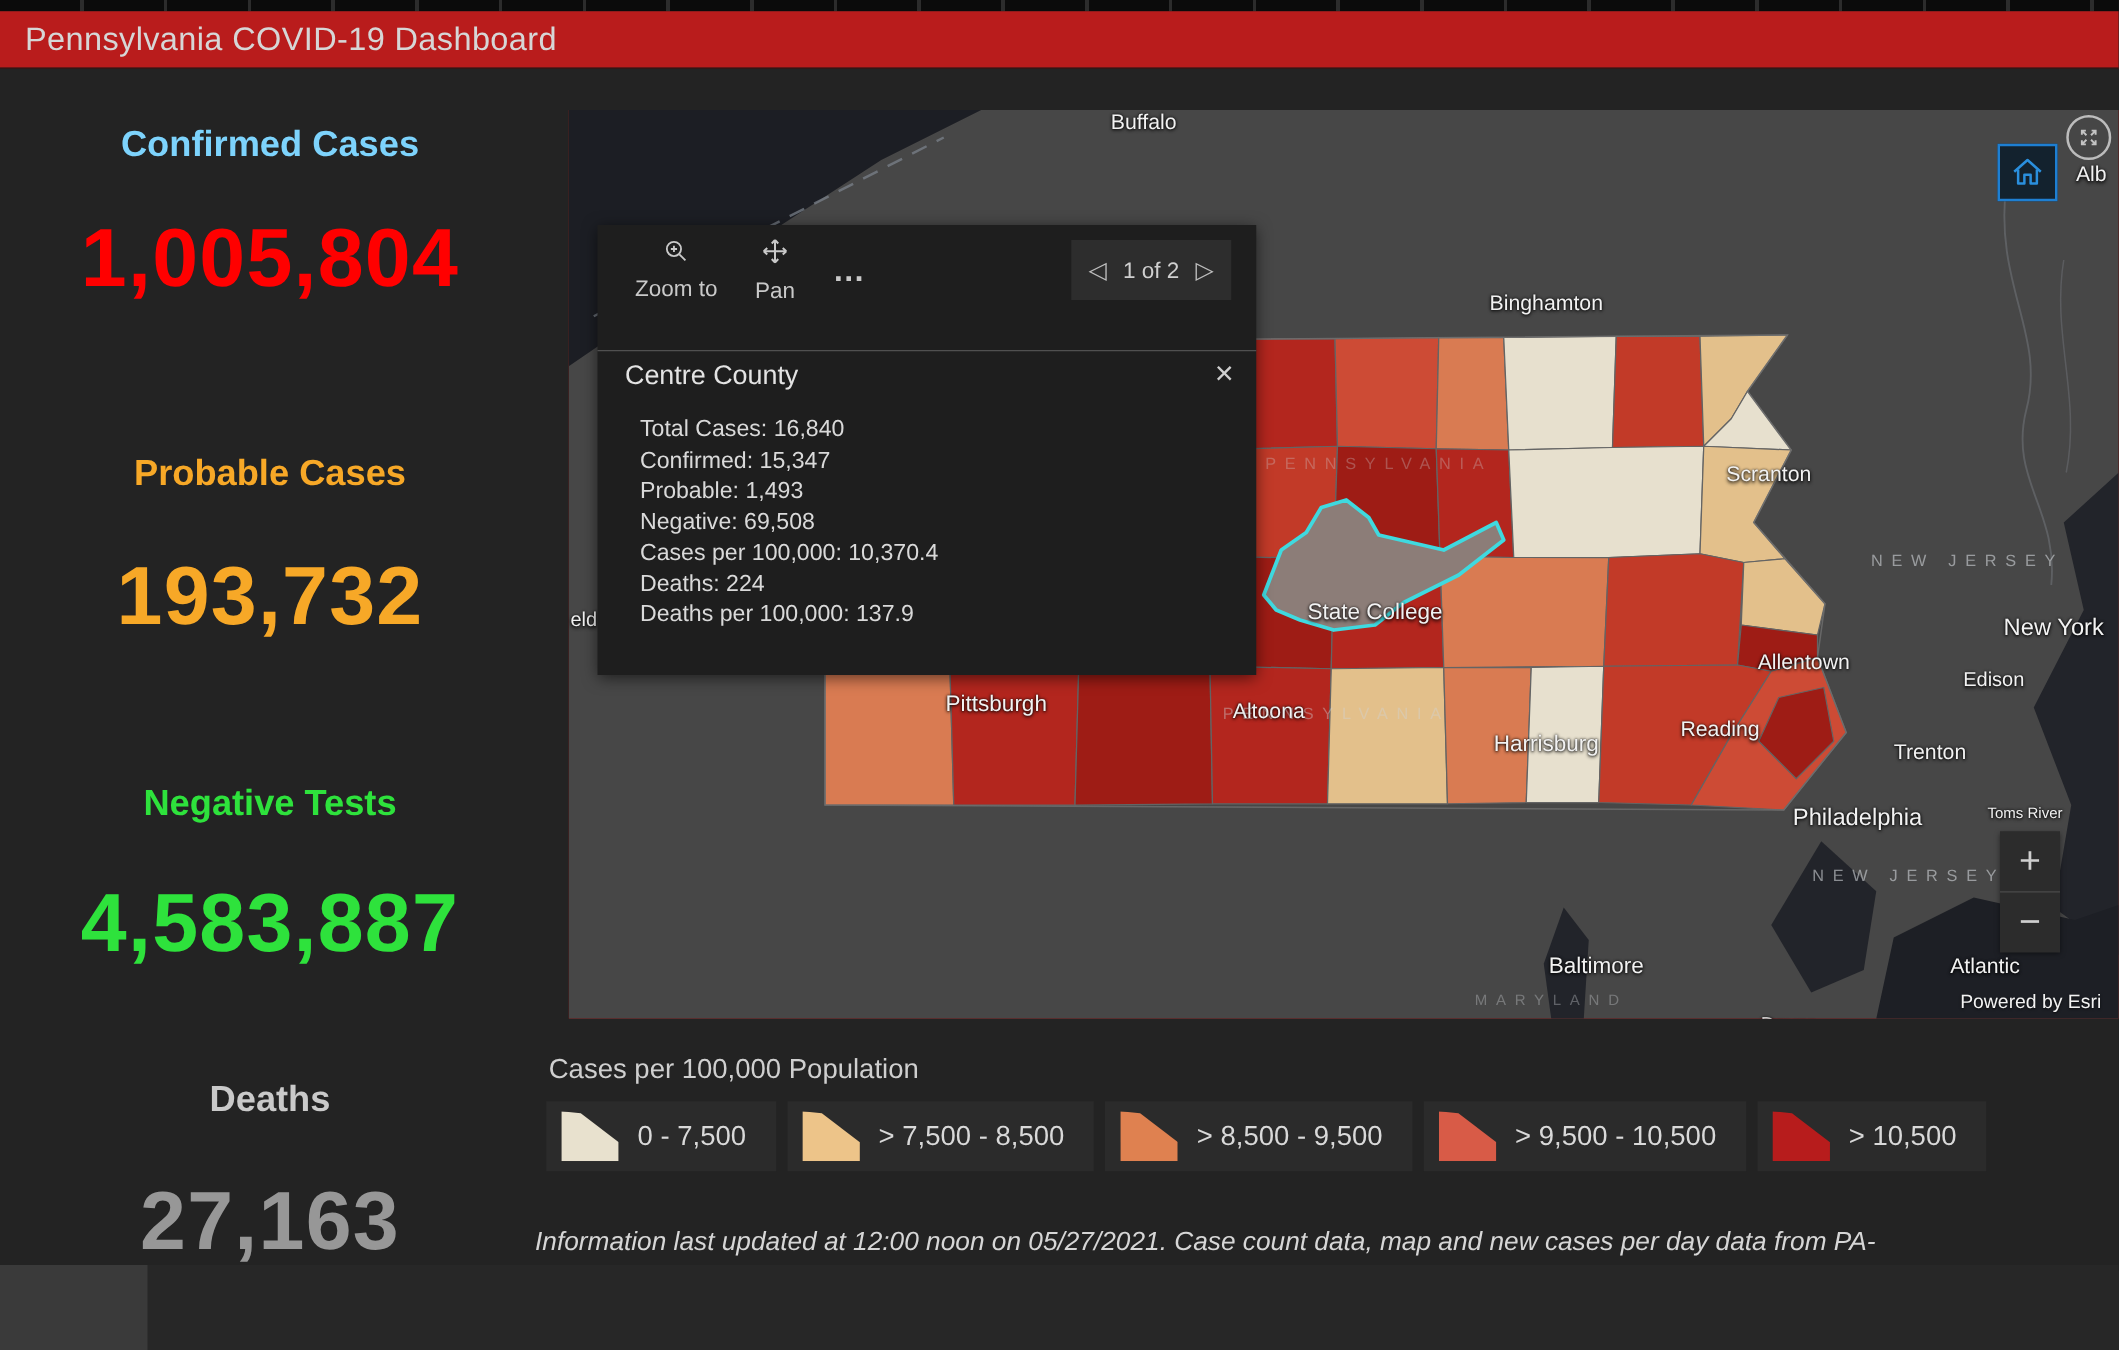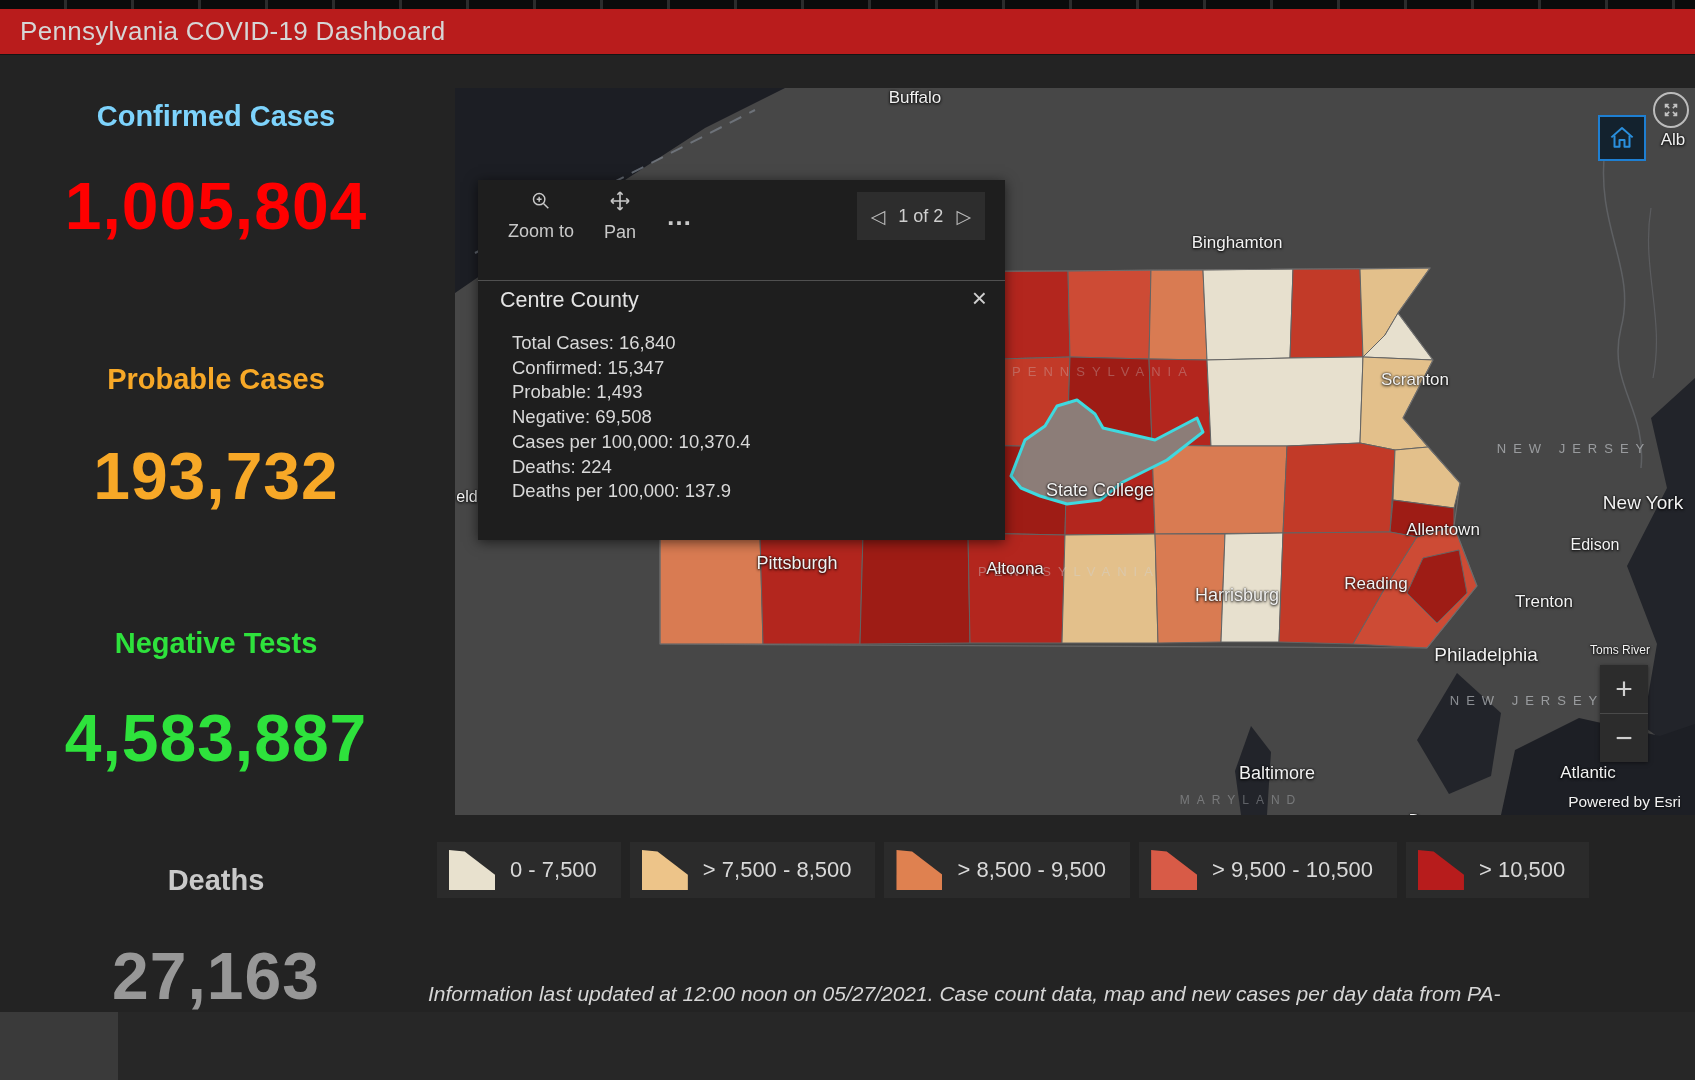--- a/index.html
+++ b/index.html
@@ -256,20 +256,21 @@
         <div>Probable: 1,493</div>
         <div>Negative: 69,508</div>
         <div>Cases per 100,000: 10,370.4</div>
         <div>Deaths: 224</div>
         <div>Deaths per 100,000: 137.9</div>
       </div>
   </div>
 </div>
 
 <div class="legend">
+  <div class="legend-title">Cases per 100,000 Population</div>
   <div class="legend-row" id="legend-row">
       <div class="legend-item">
         <span class="swatch" style="background: rgb(232, 225, 206);"></span>
         <span>0 - 7,500</span>
       </div>
       <div class="legend-item">
         <span class="swatch" style="background: rgb(237, 196, 137);"></span>
         <span>&gt; 7,500 - 8,500</span>
       </div>
       <div class="legend-item">

